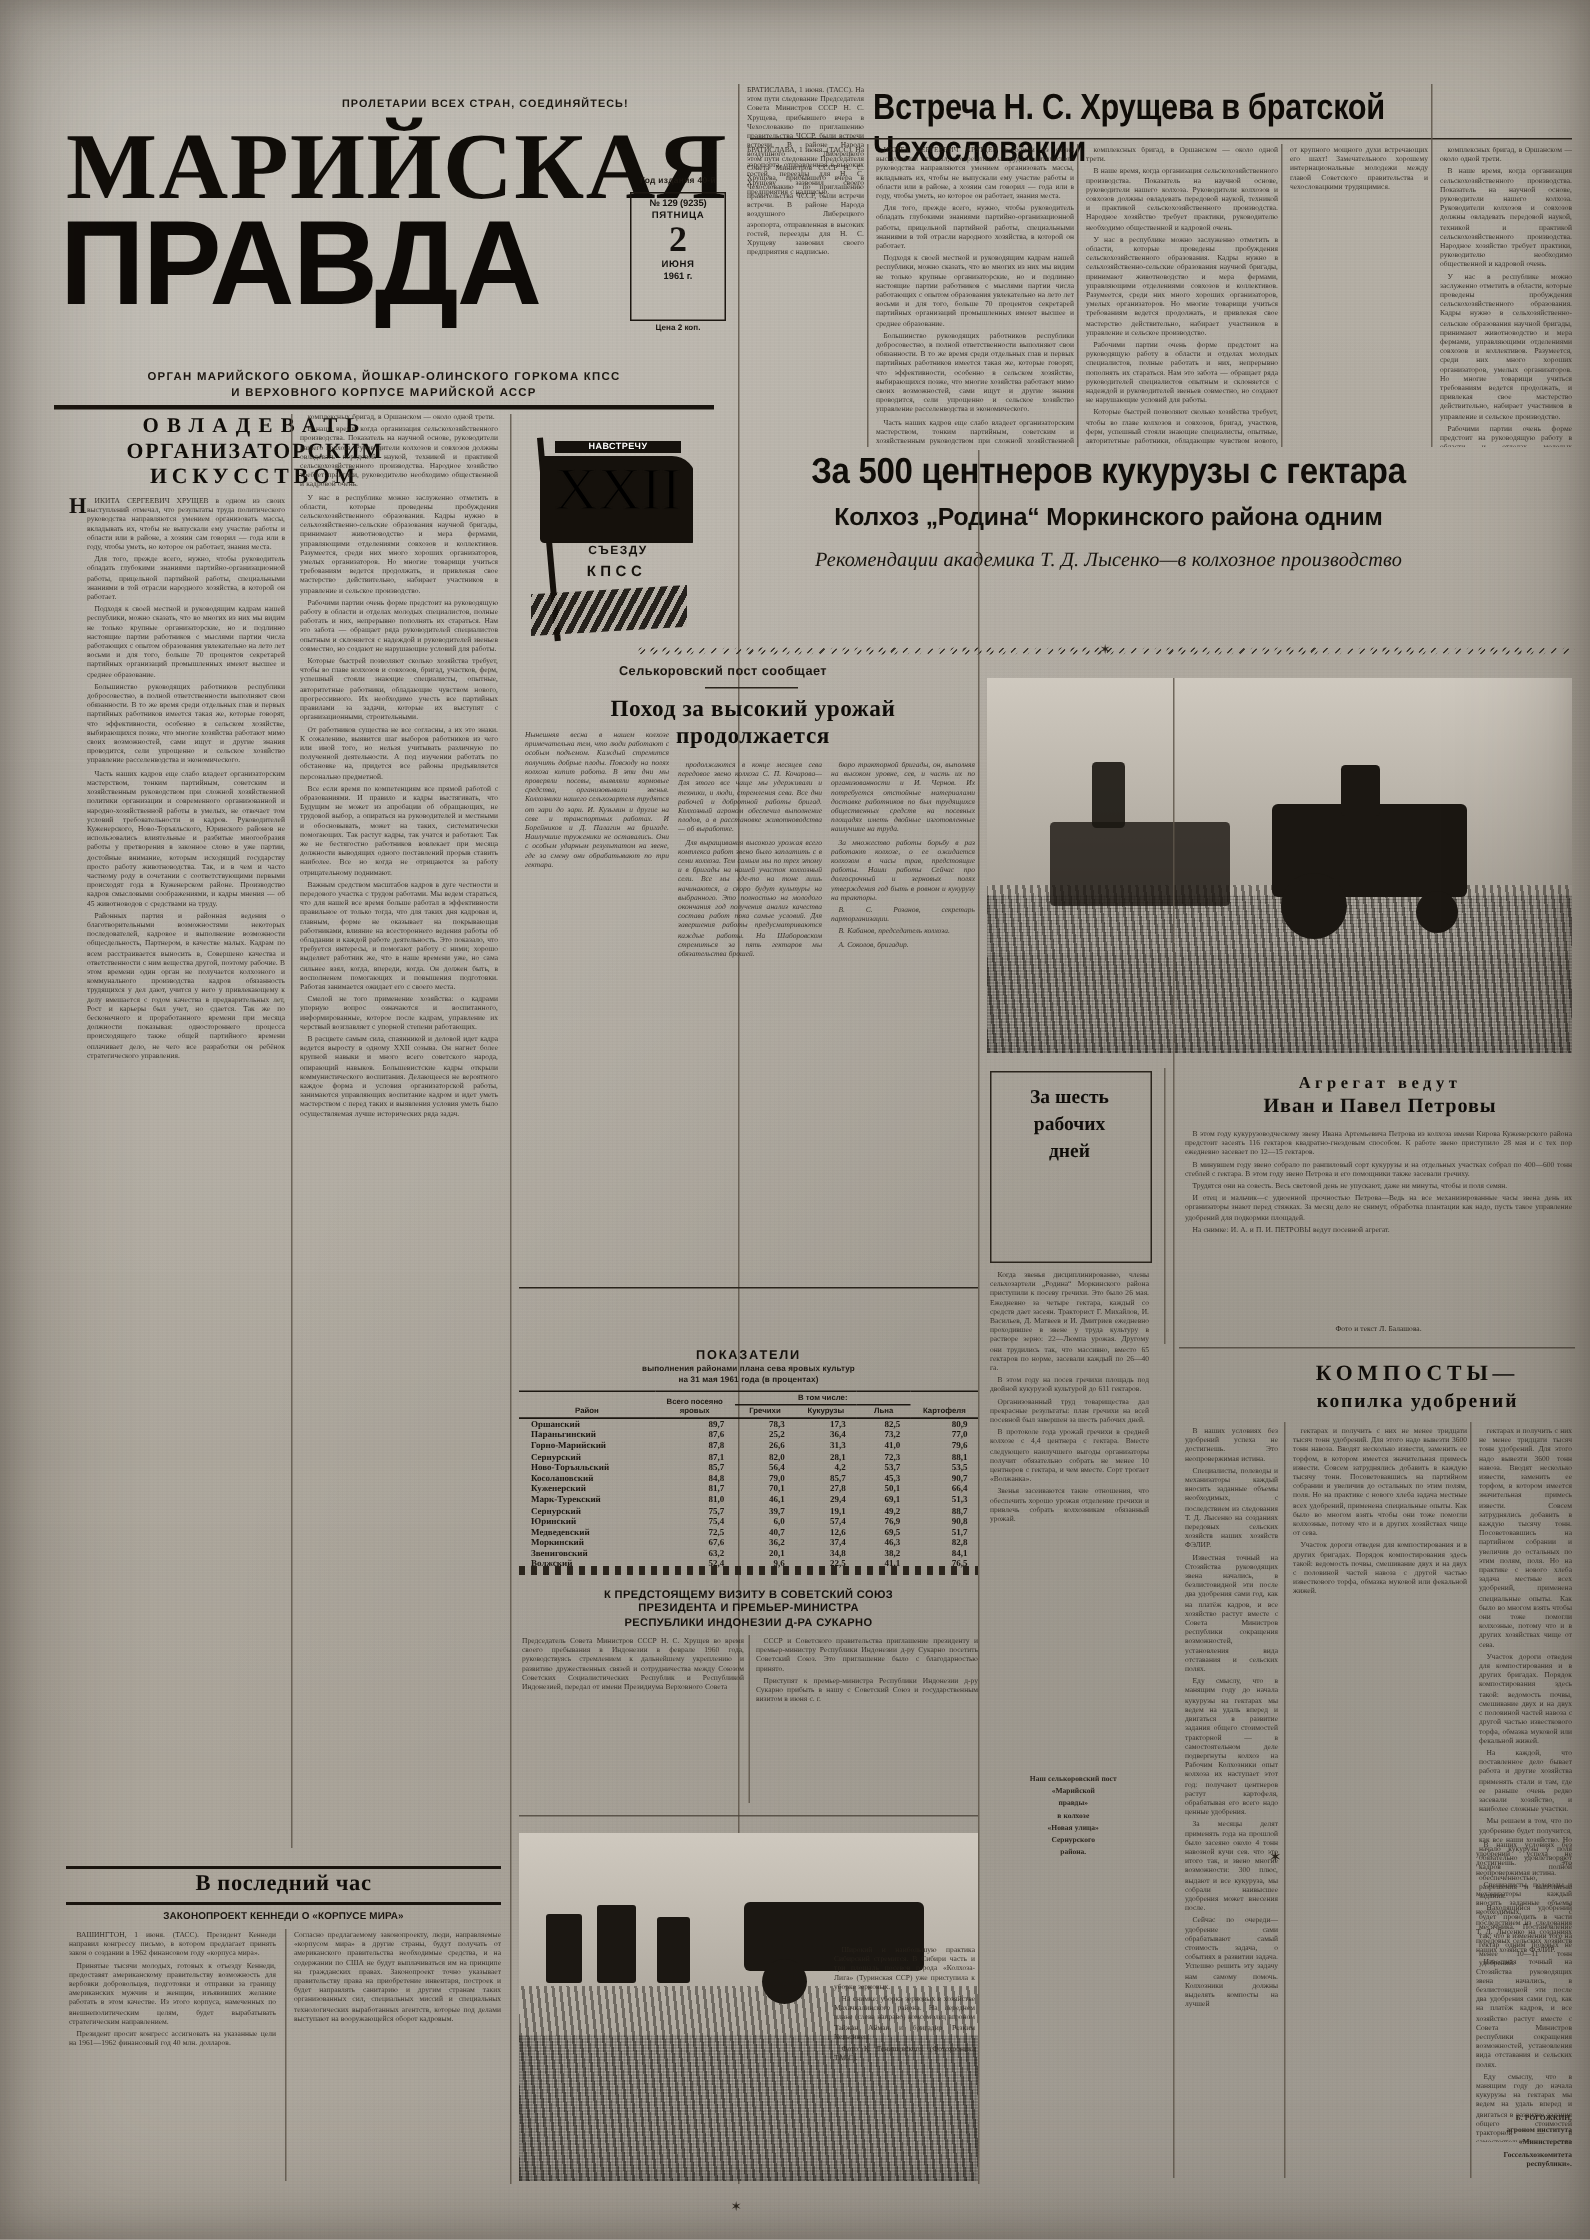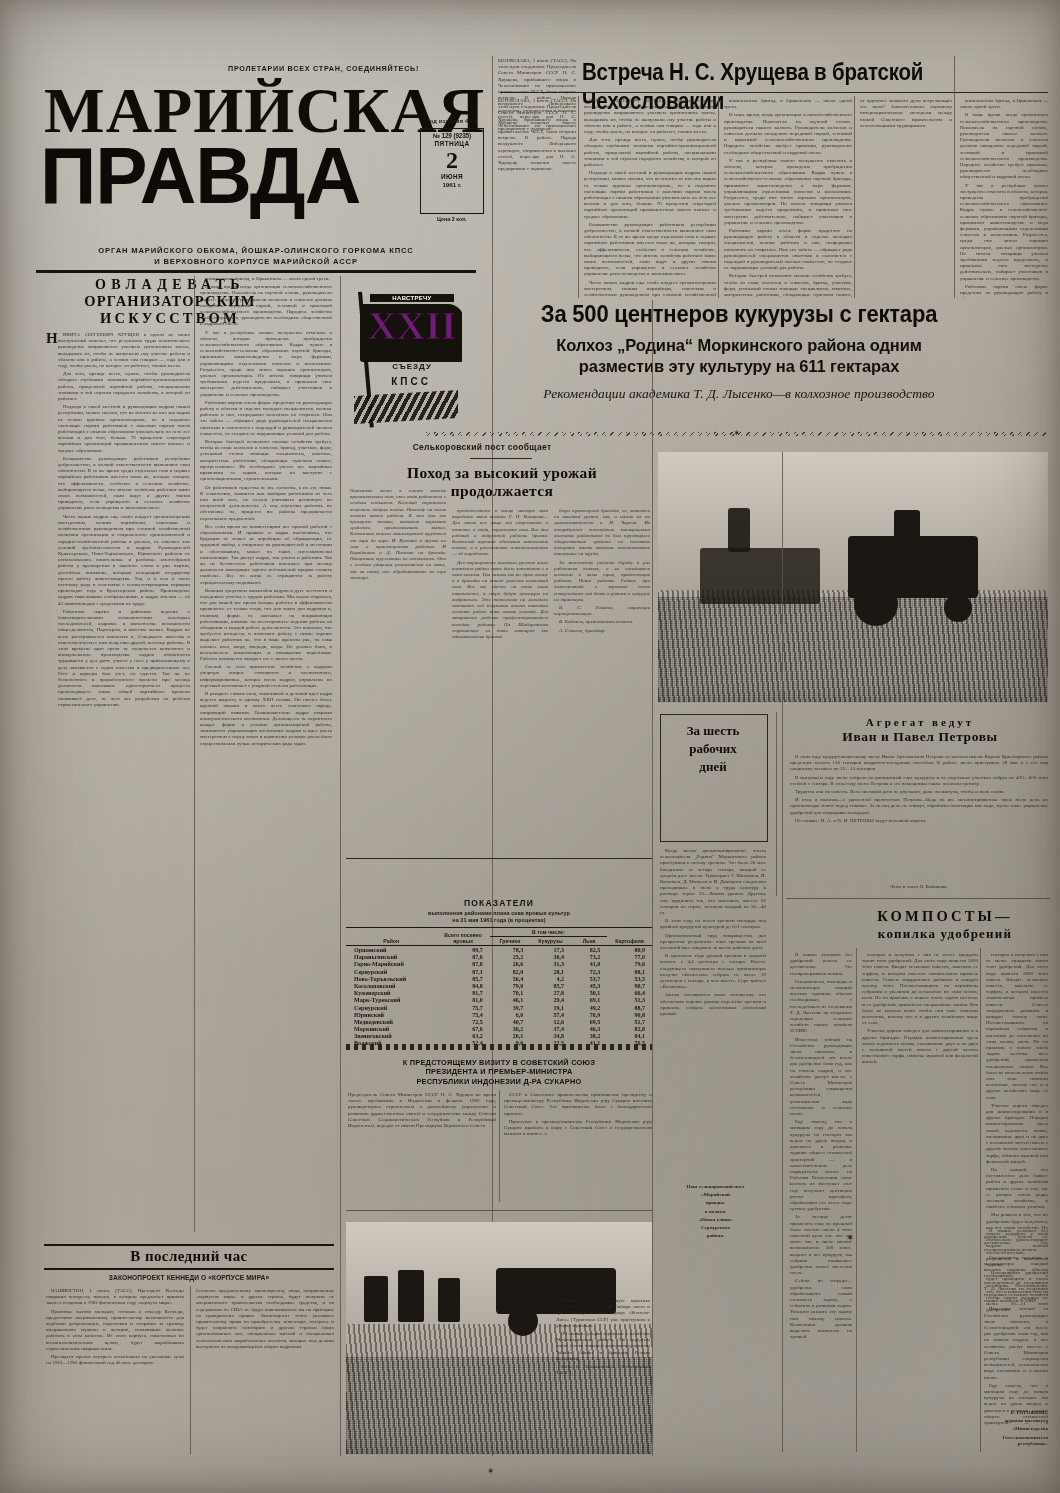--- a/index.html
+++ b/index.html
@@ -144,22 +144,22 @@
     overflow:hidden;
   }
   #cg-ribbon{
     position:absolute;left:18px;top:4px;width:84px;
     font-family:"Liberation Sans", sans-serif;font-weight:bold;
     font-size:6px;letter-spacing:.3px;color:#fff;background:#15110c;
     text-align:center;padding:1px 0;
   }
   #cg-xxii{
     position:absolute;left:14px;top:16px;width:92px;text-align:center;
-    font-family:"Liberation Serif", serif;font-weight:bold;
-    font-size:40px;line-height:40px;color:#701a75;
+    font-family:"Liberation Serif", serif;font-weight:normal;
+    font-size:40px;line-height:40px;color:#000000;
     -webkit-text-stroke:1px #15110c;
   }
   #cg-xxii-bg{
     position:absolute;left:8px;top:14px;width:104px;height:58px;
     background:#15110c;border-radius:3px 16px 3px 3px;
   }
   #cg-sub{
     position:absolute;left:20px;top:72px;width:80px;text-align:center;
     font-family:"Liberation Sans", sans-serif;font-weight:bold;font-size:8px;
     color:#15110c;letter-spacing:1px;
@@ -466,21 +466,20 @@
     <div id="cg-xxii-bg"></div>
     <div id="cg-xxii">XXII</div>
     <div id="cg-sub">СЪЕЗДУ</div>
     <div id="cg-kpss">КПСС</div>
     <div id="cg-banner"></div>
   </div>
 
   <div id="ctr-box">
     <div id="ctr-h1">За 500 центнеров кукурузы с гектара</div>
     <div id="ctr-h2">Колхоз „Родина“ Моркинского района одним</div>
-    <div id="ctr-h2" style="margin-top:0;">размeстив эту культуру на 611 гектарах</div>
     <div id="ctr-h3">Рекомендации академика Т. Д. Лысенко—в колхозное производство</div>
   </div>
   <div id="ctr-zig"></div>
   <div id="ctr-zig-star">✶</div>
 
   <div id="selkor">Селькоровский пост сообщает</div>
   <div id="selkor-rule"></div>
   <div id="pohod">
     <span>Поход за высокий урожай</span><br>
     <span>продолжается</span>

